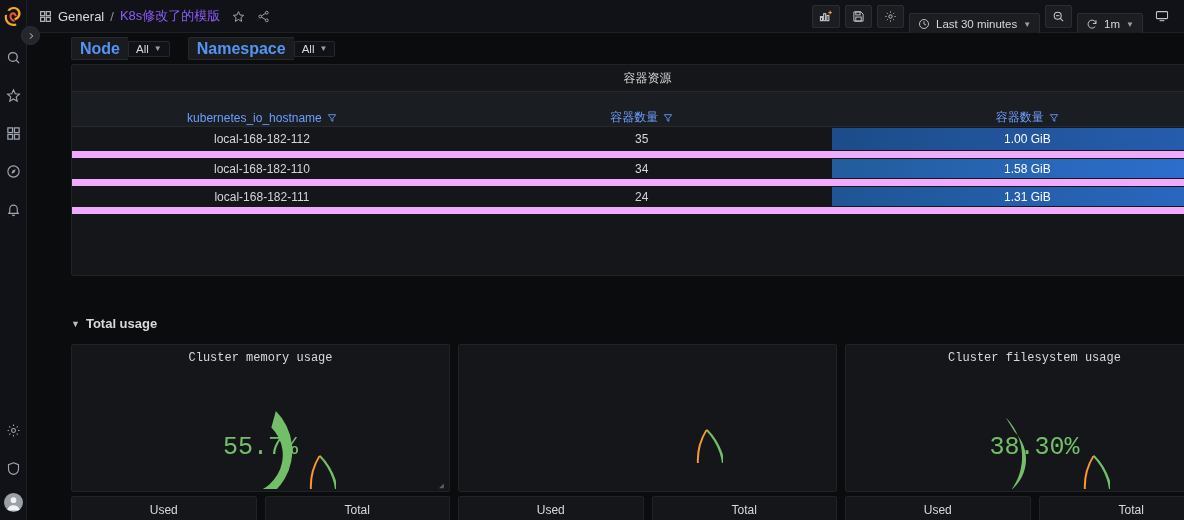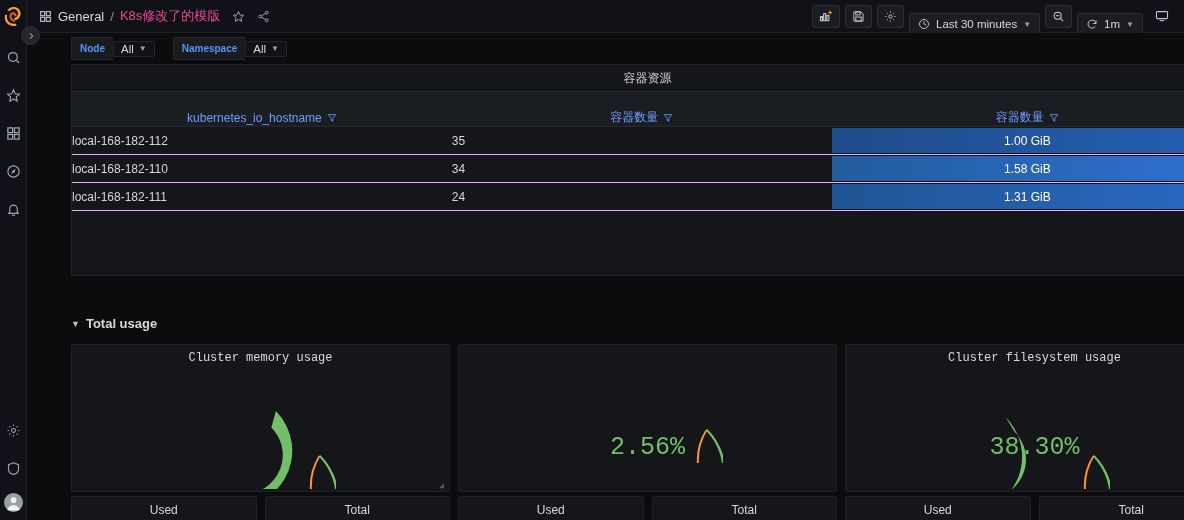--- a/index.html
+++ b/index.html
@@ -52,21 +52,21 @@
     height: 33px; flex: 0 0 33px;
     background: #111217;
     border-bottom: 1px solid #1f2025;
     display: flex; align-items: center;
     padding: 0 8px 0 12px;
   }
   .crumbs { display: flex; align-items: center; gap: 6px; font-size: 13px; color: #d8d9da; }
   .crumb-dash-icon { color: #b6b9bf; display: flex; align-items: center; }
   .crumb-text { color: #d8d9da; }
   .crumb-sep { color: #8e9297; }
-  .crumb-title { color: #ec4899; }
+  .crumb-title { color: #8b5cf6; }
   .hdr-act { color: #9da5b1; margin-left: 6px; display: flex; align-items: center; cursor: pointer; }
 
   .topnav-right { margin-left: auto; display: flex; align-items: center; gap: 5px; }
   .tbtn {
     height: 23px; min-width: 26px; padding: 0 6px;
     background: #1c1d21; border: 1px solid #2b2d33; border-radius: 2px;
     color: #c2c7d0; font-size: 11px;
     display: flex; align-items: center; justify-content: center; gap: 5px;
     cursor: pointer;
   }
@@ -76,21 +76,21 @@
   .caret { font-size: 8px; color: #9aa0ab; }
 
   
   .varbar { height: 31px; flex: 0 0 31px; background: #0b0c0e;
             display: flex; align-items: center; padding: 0 0 0 44px; gap: 0; }
   .var-group { display: flex; align-items: center; margin-right: 18px; }
   .var-label {
     height: 23px; padding: 0 8px;
     background: #1a1b1f; border: 1px solid #26282e; border-right: none;
     border-radius: 2px 0 0 2px;
-    color: #5794f2; font-size: 10px; font-weight: bold;
+    color: #5794f2; font-size: 16px; font-weight: bold;
     display: flex; align-items: center;
   }
   .var-value {
     height: 16px; padding: 4px 7px;
     background: #111217; border: 1px solid #26282e;
     border-radius: 0 2px 2px 0;
     color: #d8d9da; font-size: 11.5px;
     display: flex; align-items: center; gap: 5px;
     cursor: pointer;
   }
@@ -117,21 +117,21 @@
     background: #1a1d22;
     border-top: 1px solid #26292e;
     border-bottom: 1px solid #26292e;
     color: #6e9fff; font-size: 12px; font-weight: 500;
     text-align: center;
   }
   .th-inner { display: flex; align-items: center; justify-content: center; gap: 5px; margin-top: 17px; }
   .filter-ico { color: #6e9fff; display: inline-flex; }
   .tbl td {
     height: 28px; font-size: 12px; color: #d4d6da;
-    text-align: left; border-bottom: 1px solid #f0abfc;
+    text-align: center; border-bottom: 7px solid #f0abfc;
     padding: 0;
   }
   .bar-cell { position: relative; padding: 0; }
   .bar-fill {
     position: absolute; inset: 1px 0 1px 0;
     display: flex; align-items: center; justify-content: center;
     color: #ffffff; font-size: 12px;
   }
 
   
@@ -429,32 +429,32 @@
         <div class="gauge-wrap" id="gauge0">
             <svg width="150" height="120" viewBox="0 0 150 120">
               <path d="M114.59797974644667 135.59797974644664 A56 56 0 1 1 35.40202025355333 135.59797974644664 L47.42283553372464 123.57716446627535 A39 39 0 1 0 102.57716446627535 123.57716446627535 Z" fill="#2c3235"></path>
               <path d="M89.86171943490865 42.008062681192314 A56 56 0 0 1 35.40202025355333 135.59797974644664 L47.42283553372464 123.57716446627535 A39 39 0 0 0 85.35012603502567 58.398472224401786 Z" fill="#73bf69"></path>
               <path d="M134.75514460600584 86.53571486506603 A60.5 60.5 0 1 1 32.22003973821386 138.77996026178613 L33.84638533494292 137.15361466505706 A58.2 58.2 0 1 0 132.48346142263702 86.89551413465857 Z" fill="#73bf69"></path>
               <path d="M126.58472994342257 127.6111631653149 A60.5 60.5 0 0 1 134.75514460600584 86.53571486506603 L132.48346142263702 86.89551413465857 A58.2 58.2 0 0 0 124.62365756540817 126.40941646646823 Z" fill="#ff9830"></path>
               <path d="M117.77996026178613 138.77996026178613 A60.5 60.5 0 0 1 126.58472994342257 127.6111631653149 L124.62365756540817 126.40941646646823 A58.2 58.2 0 0 0 116.15361466505706 137.15361466505706 Z" fill="#f2495c"></path>
             </svg>
           </div>
         <div class="resize-handle">◢</div>
+      <div style="position: absolute; left: 0px; right: 0px; top: 88px; text-align: center; font-size: 25px; color: rgb(115, 191, 105);">55.7%</div>
         </div>
       <div class="panel gauge-panel">
         <div class="gauge-wrap" id="gauge1">
             <svg width="150" height="120" viewBox="0 0 150 120">
               <path d="M114.59797974644667 135.59797974644664 A56 56 0 1 1 35.40202025355333 135.59797974644664 L47.42283553372464 123.57716446627535 A39 39 0 1 0 102.57716446627535 123.57716446627535 Z" fill="#2c3235"></path>
               <path d="M30.924402762021906 130.54477859410216 A56 56 0 0 1 35.40202025355333 135.59797974644664 L47.42283553372464 123.57716446627535 A39 39 0 0 0 44.30449478069383 120.05797080660686 Z" fill="#73bf69"></path>
               <path d="M134.75514460600584 86.53571486506603 A60.5 60.5 0 1 1 32.22003973821386 138.77996026178613 L33.84638533494292 137.15361466505706 A58.2 58.2 0 1 0 132.48346142263702 86.89551413465857 Z" fill="#73bf69"></path>
               <path d="M126.58472994342257 127.6111631653149 A60.5 60.5 0 0 1 134.75514460600584 86.53571486506603 L132.48346142263702 86.89551413465857 A58.2 58.2 0 0 0 124.62365756540817 126.40941646646823 Z" fill="#ff9830"></path>
               <path d="M117.77996026178613 138.77996026178613 A60.5 60.5 0 0 1 126.58472994342257 127.6111631653149 L124.62365756540817 126.40941646646823 A58.2 58.2 0 0 0 116.15361466505706 137.15361466505706 Z" fill="#f2495c"></path>
             </svg>
           </div>
-      <div style="position: absolute; left: 0px; right: 0px; top: 88px; text-align: center; font-size: 25px; color: rgb(115, 191, 105);">2.56%</div>
         </div>
       <div class="panel gauge-panel">
         <div class="panel-title">Cluster filesystem usage</div>
         <div class="gauge-wrap" id="gauge2">
             <svg width="150" height="120" viewBox="0 0 150 120">
               <path d="M114.59797974644667 135.59797974644664 A56 56 0 1 1 35.40202025355333 135.59797974644664 L47.42283553372464 123.57716446627535 A39 39 0 1 0 102.57716446627535 123.57716446627535 Z" fill="#2c3235"></path>
               <path d="M45.66511435858003 48.29817105807354 A56 56 0 0 1 35.40202025355333 135.59797974644664 L47.42283553372464 123.57716446627535 A39 39 0 0 0 54.57034749972538 62.77908341544408 Z" fill="#73bf69"></path>
               <path d="M134.75514460600584 86.53571486506603 A60.5 60.5 0 1 1 32.22003973821386 138.77996026178613 L33.84638533494292 137.15361466505706 A58.2 58.2 0 1 0 132.48346142263702 86.89551413465857 Z" fill="#73bf69"></path>
               <path d="M126.58472994342257 127.6111631653149 A60.5 60.5 0 0 1 134.75514460600584 86.53571486506603 L132.48346142263702 86.89551413465857 A58.2 58.2 0 0 0 124.62365756540817 126.40941646646823 Z" fill="#ff9830"></path>
               <path d="M117.77996026178613 138.77996026178613 A60.5 60.5 0 0 1 126.58472994342257 127.6111631653149 L124.62365756540817 126.40941646646823 A58.2 58.2 0 0 0 116.15361466505706 137.15361466505706 Z" fill="#f2495c"></path>

